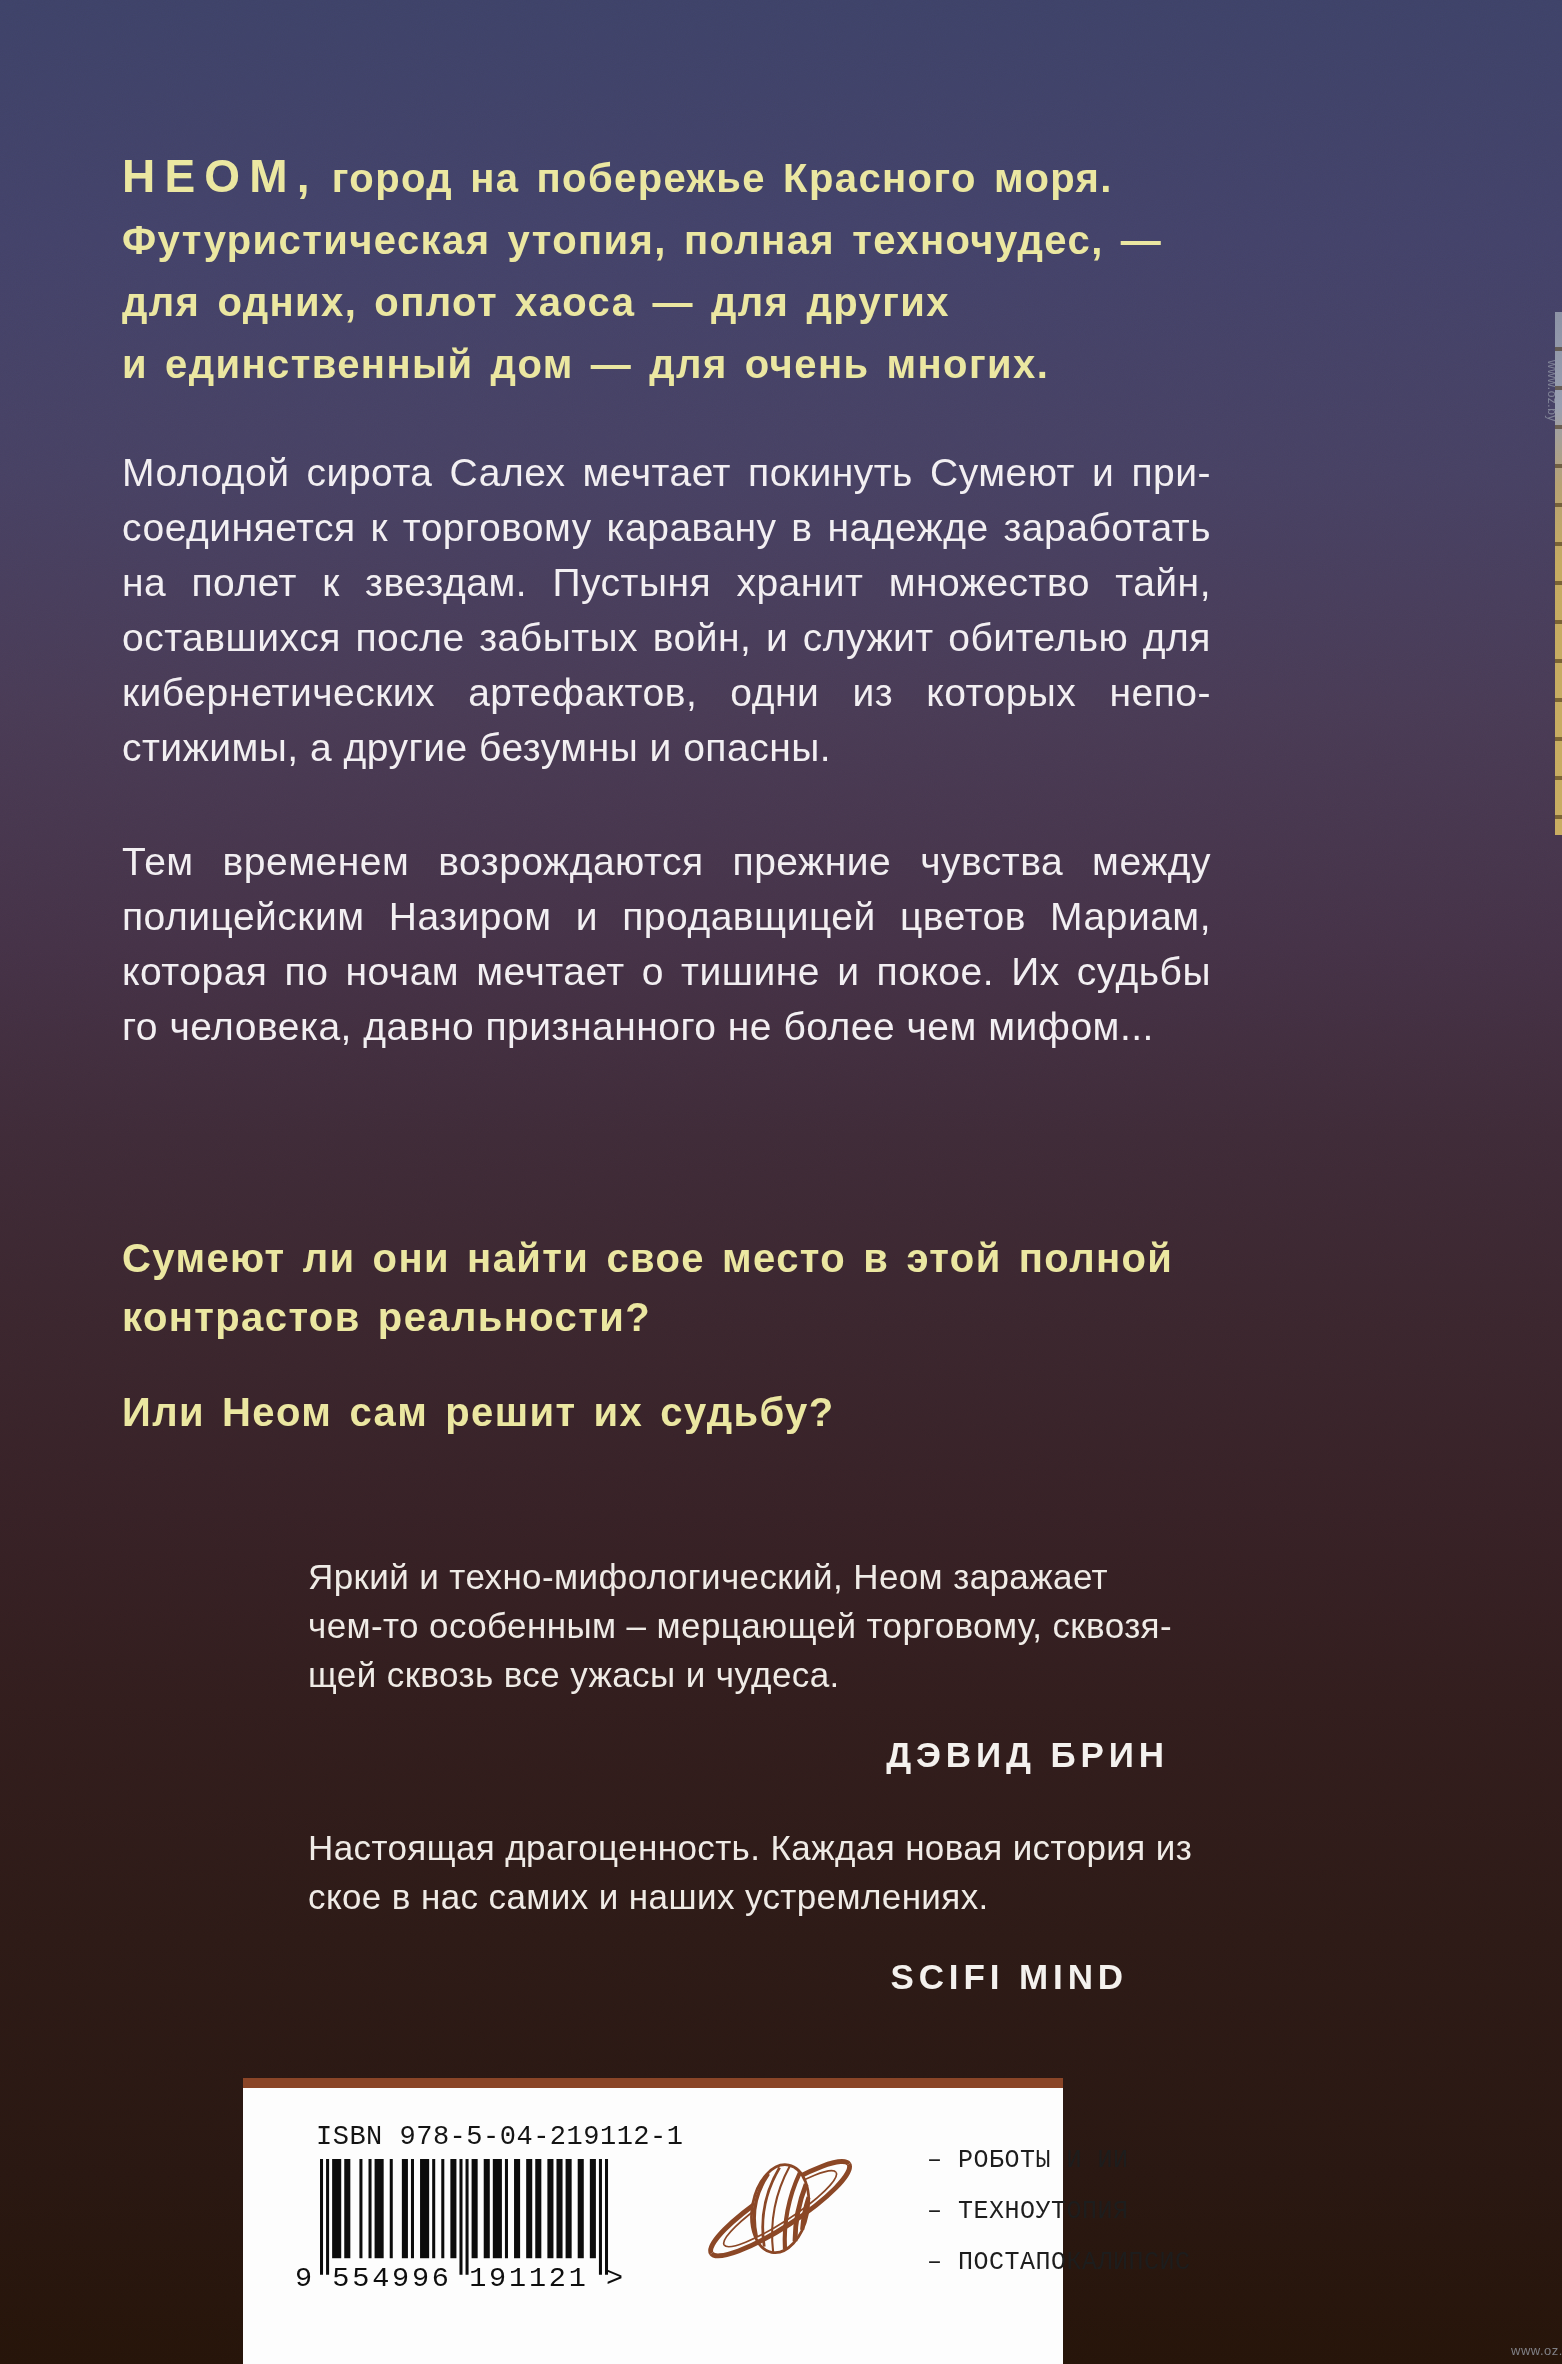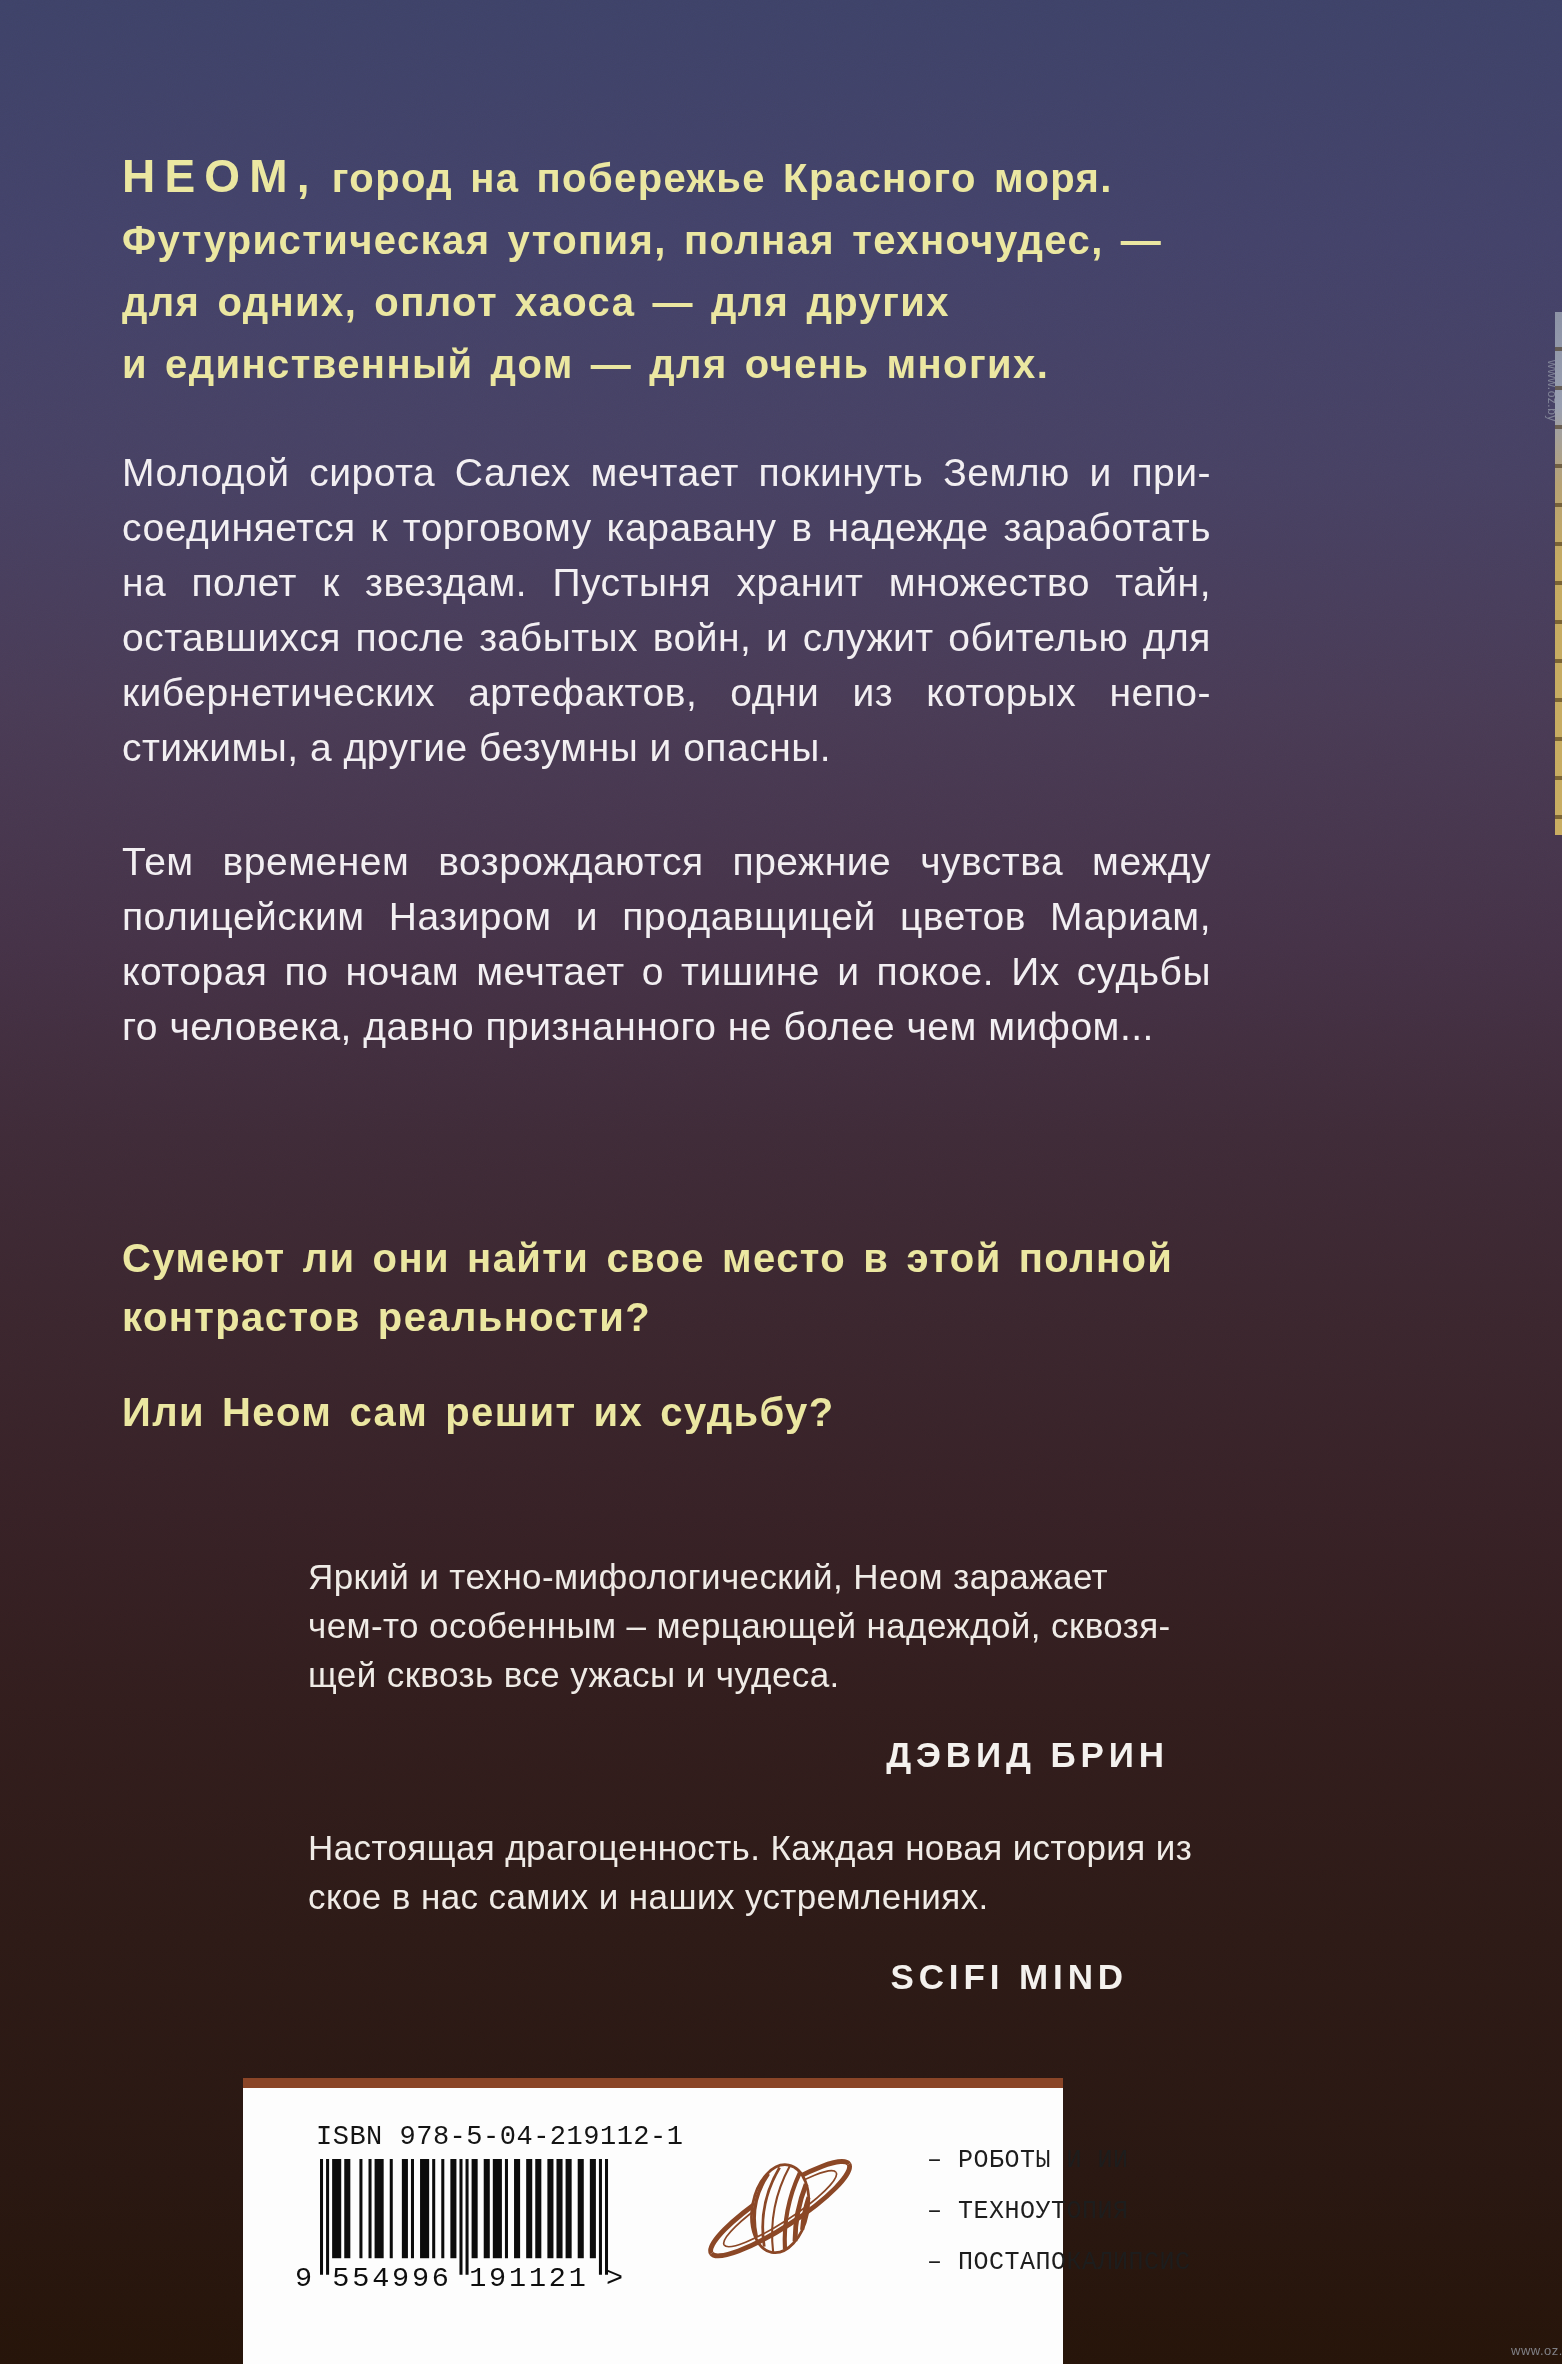--- a/index.html
+++ b/index.html
@@ -71,21 +71,21 @@
       <span class="neom">НЕОМ,</span><span>город на побережье Красного моря.</span>
     </div>
     <div>
         <div class="">Футуристическая утопия, полная техночудес, —</div>
         <div class="">для одних, оплот хаоса — для других</div>
         <div class="">и единственный дом — для очень многих.</div>
       </div>
   </div>
 
   <div class="para para-1">
-      <div class="just">Молодой сирота Салех мечтает покинуть Землю и при-</div>
+      <div class="just">Молодой сирота Салех мечтает покинуть Сумеют и при-</div>
       <div class="just">соединяется к торговому каравану в надежде заработать</div>
       <div class="just">на полет к звездам. Пустыня хранит множество тайн,</div>
       <div class="just">оставшихся после забытых войн, и служит обителью для</div>
       <div class="just">кибернетических артефактов, одни из которых непо-</div>
       <div class="">стижимы, а другие безумны и опасны.</div>
     </div>
 
   <div class="para para-2">
       <div class="just">Тем временем возрождаются прежние чувства между</div>
       <div class="just">полицейским Назиром и продавщицей цветов Мариам,</div>
@@ -97,21 +97,21 @@
       <div class="">Сумеют ли они найти свое место в этой полной</div>
       <div class="">контрастов реальности?</div>
     </div>
   <div class="question q2">
       <div class="">Или Неом сам решит их судьбу?</div>
     </div>
 
   <div class="quote quote-1">
     <div>
         <div class="">Яркий и техно-мифологический, Неом заражает</div>
-        <div class="">чем-то особенным – мерцающей надеждой, сквозя-</div>
+        <div class="">чем-то особенным – мерцающей торговому, сквозя-</div>
         <div class="">щей сквозь все ужасы и чудеса.</div>
       </div>
     <div class="attr">ДЭВИД БРИН</div>
   </div>
 
   <div class="quote quote-2">
     <div>
         <div class="">Настоящая драгоценность. Каждая новая история из</div>
         <div class="">ское в нас самих и наших устремлениях.</div>
       </div>

